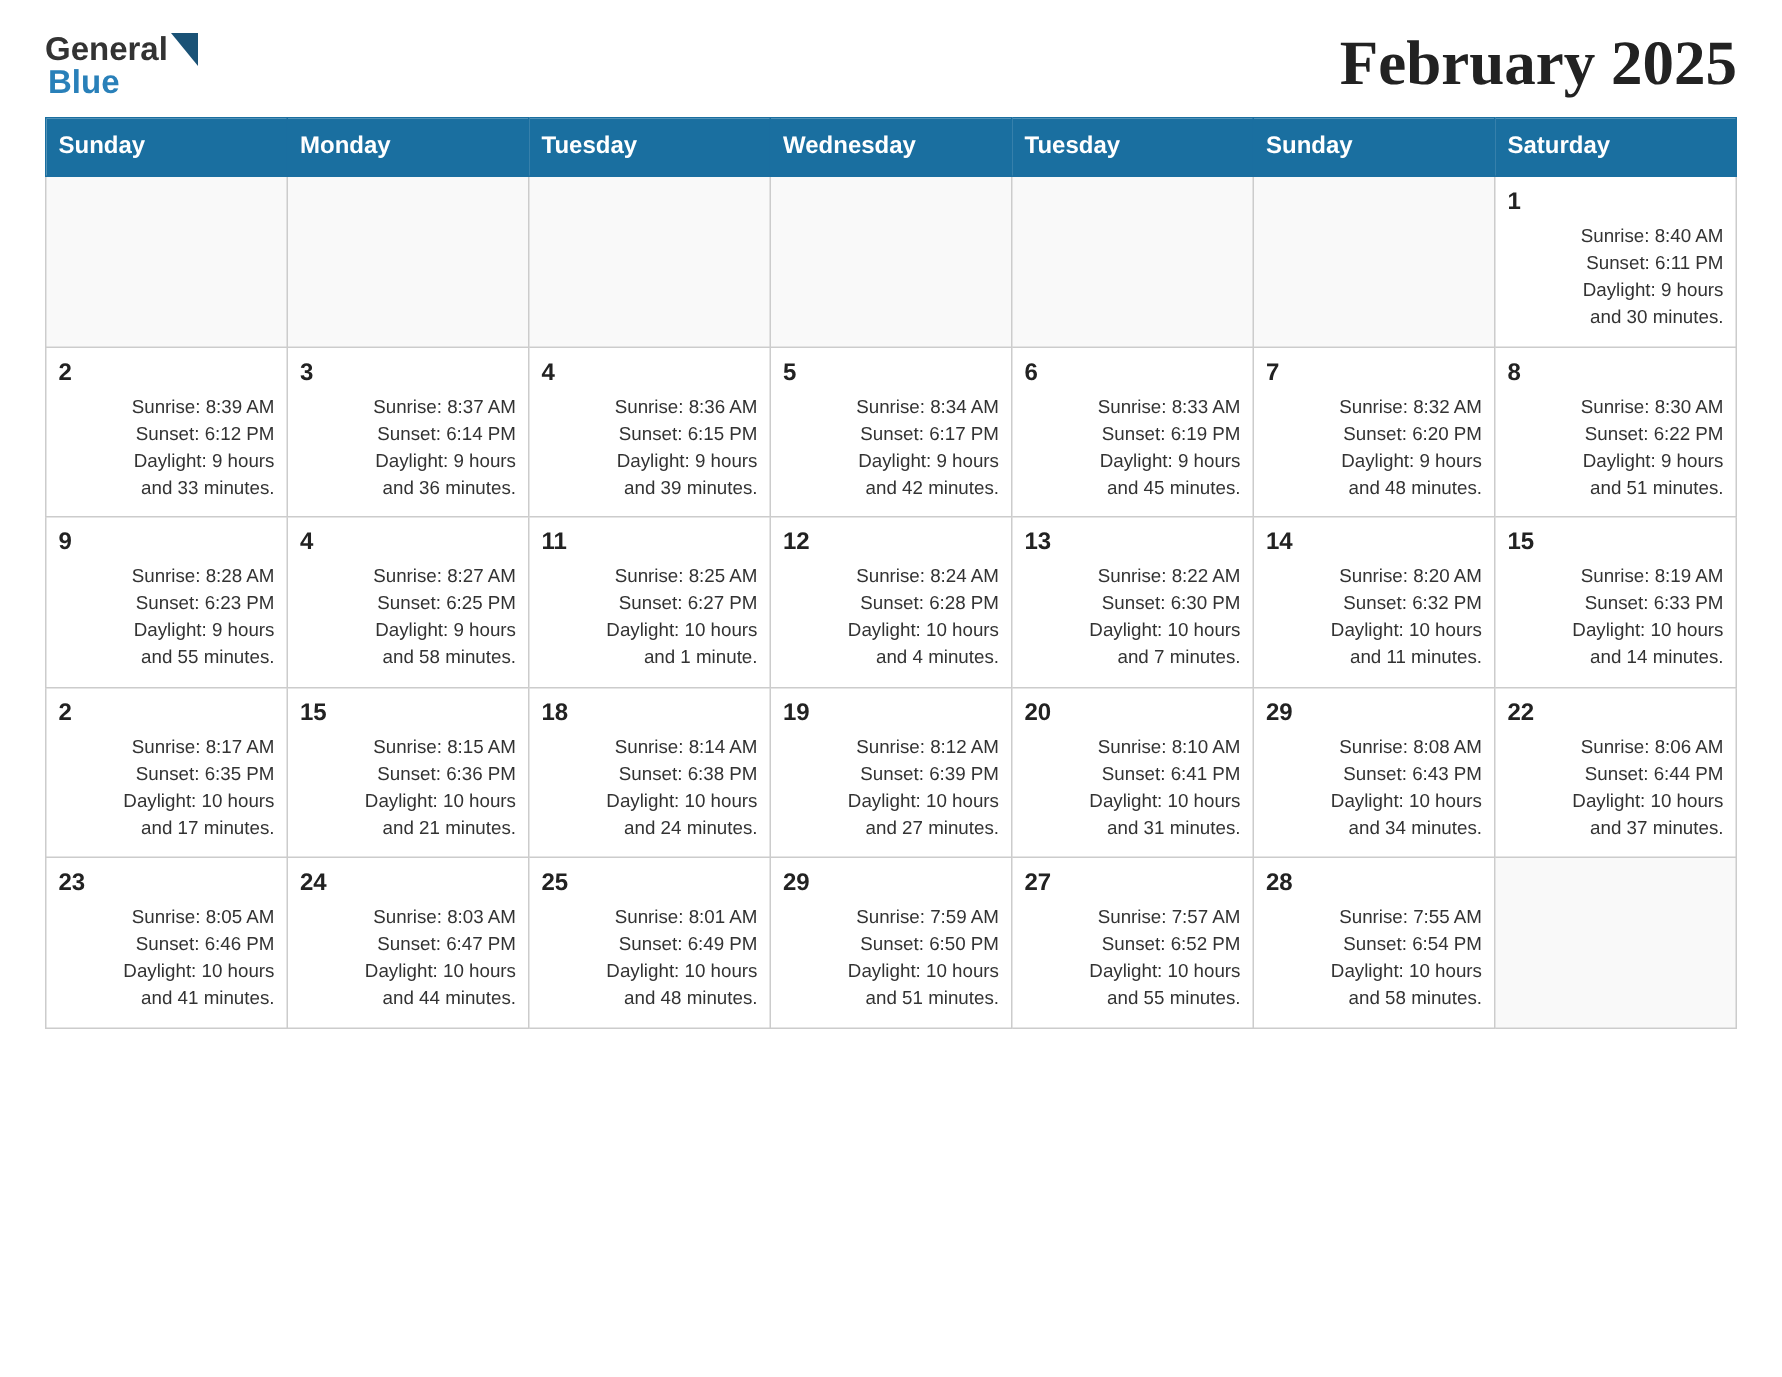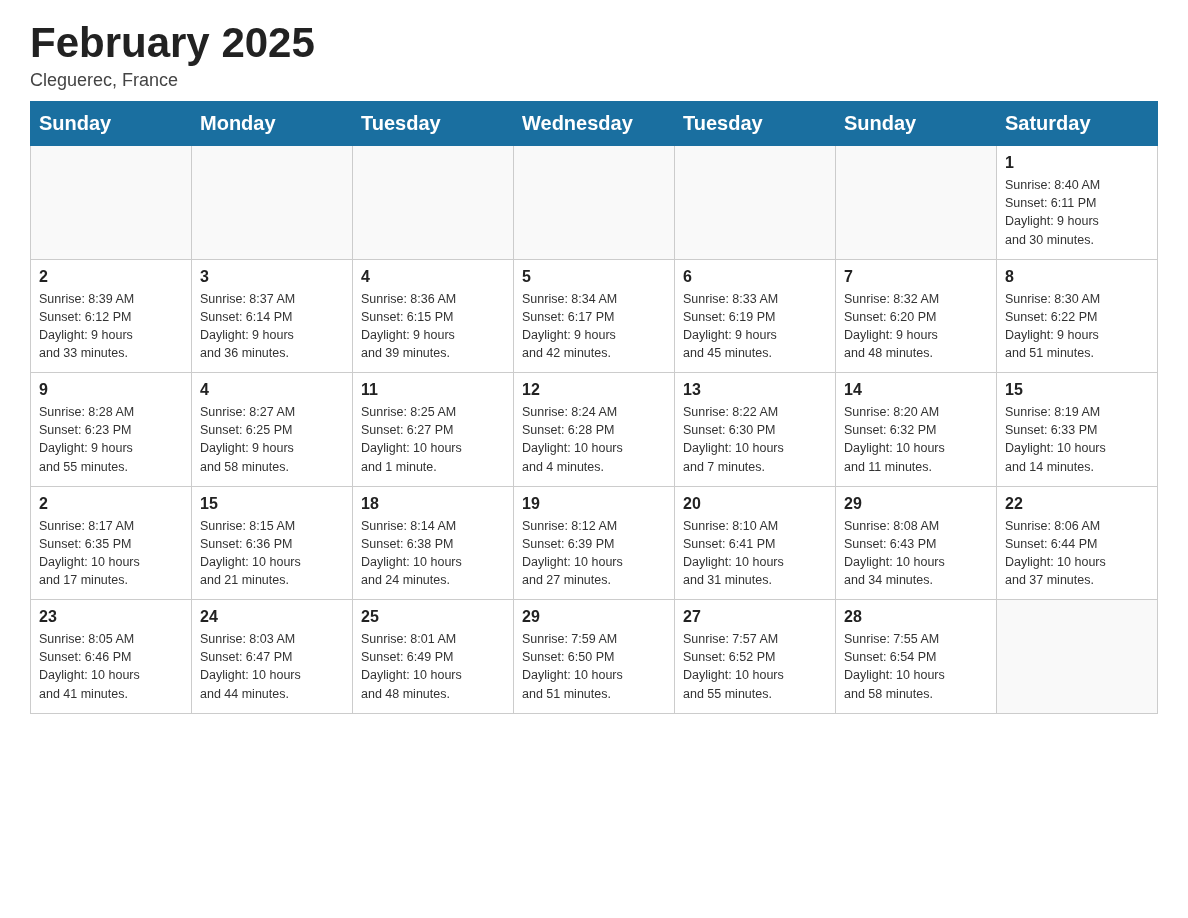--- a/index.html
+++ b/index.html
@@ -15,41 +15,43 @@
       justify-content: space-between;
       align-items: flex-start;
       margin-bottom: 10px;
     }
     #logo-text-general {
       font-size: 22px;
       font-weight: bold;
       color: #333;
     }
     #title-block {
+      text-align: right;
+      font-family: Liberation Serif, serif;
     }
     #month-year {
       font-size: 42px;
       font-weight: bold;
       color: #222;
       line-height: 1.1;
     }
     #location {
       font-size: 18px;
       color: #444;
       margin-top: 4px;
     }
     #calendar {
       width: 100%;
       border-collapse: collapse;
       margin-top: 10px;
     }
     #calendar thead tr th {
       background-color: #1a6fa0;
       color: #fff;
-      font-size: 20px;
+      font-size: 16px;
       font-weight: bold;
       padding: 10px 8px;
       text-align: left;
       border: 1px solid #1a6fa0;
     }
     #calendar tbody tr td {
       vertical-align: top;
       padding: 8px 8px 10px 8px;
       border: 1px solid #ccc;
       font-size: 13px;
@@ -61,20 +63,21 @@
       font-size: 16px;
       font-weight: bold;
       color: #222;
       margin-bottom: 4px;
       display: block;
     }
     .day-info {
       font-size: 12.5px;
       color: #333;
       line-height: 1.45;
+      text-align: right;
     }
     .empty-cell {
       background: #f9f9f9;
     }
     #logo-wrapper {
       display: flex;
       flex-direction: column;
     }
     #logo-row1 {
       display: flex;
@@ -85,23 +88,31 @@
       font-weight: bold;
       color: #2980b9;
       margin-left: 2px;
       margin-top: -4px;
     }
   </style>
 </head>
 <body>
 
 <div id="header">
+  <div id="logo-wrapper">
+    <div id="logo-row1">
+      <span id="logo-text-general">General</span>
+      <svg width="18" height="22" viewBox="0 0 18 22" style="margin-left:2px; margin-top:0px;">
+        <polygon points="0,0 18,0 18,22" fill="#1a5276"></polygon>
+      </svg>
+    </div>
+    <div id="logo-row2">Blue</div>
+  </div>
   <div id="title-block">
     <div id="month-year">February 2025</div>
-    <div id="location">Cleguerec, France</div>
   </div>
 </div>
 
 <table id="calendar">
   <thead>
     <tr>
     <th>Sunday</th>
         <th>Monday</th>
         <th>Tuesday</th>
         <th>Wednesday</th>

